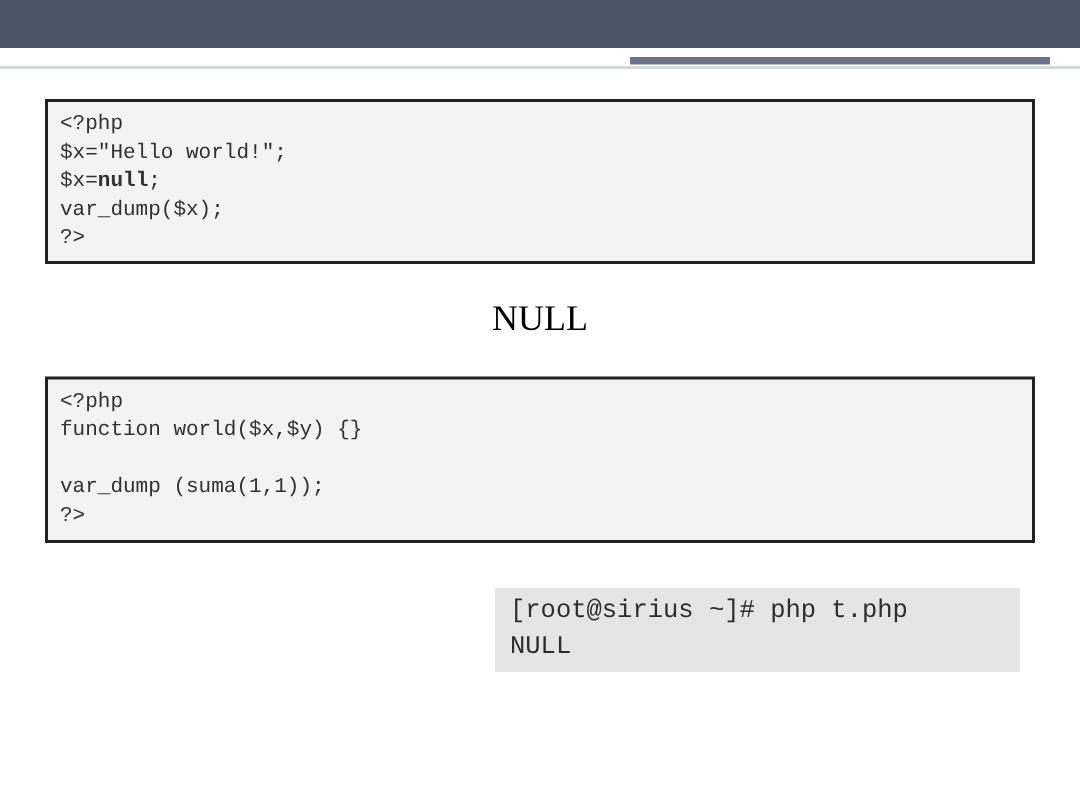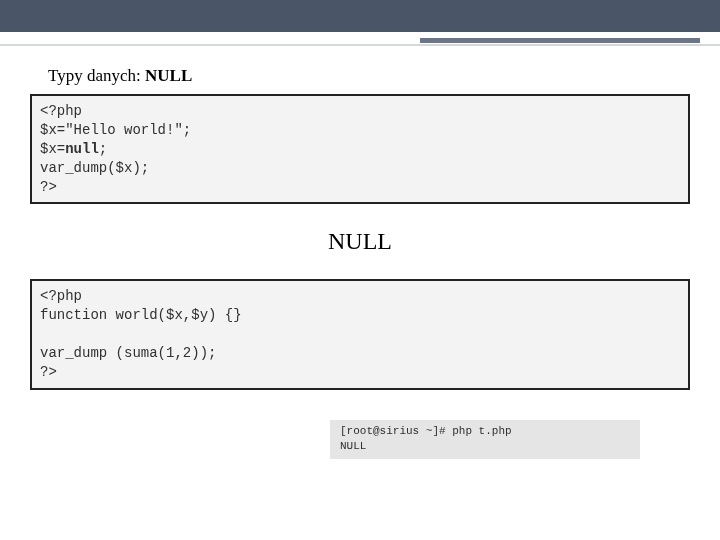--- a/index.html
+++ b/index.html
@@ -64,55 +64,52 @@
   }
   .center-text {
     text-align: center;
     font-size: 24px;
     margin: 24px 0 24px 0;
     font-family: "Times New Roman", Times, serif;
   }
   .term-box {
     background: #e5e5e5;
     font-family: "Courier New", Courier, monospace;
-    font-size: 11px;
+    font-size: 17px;
     line-height: 1.4;
     padding: 4px 10px 4px 10px;
     white-space: pre;
     color: #2e2e2e;
     margin: 30px 0 0 300px;
-    width: 310px;
+    width: 350px;
     box-sizing: border-box;
   }
 </style>
 </head>
 <body>
 
 <div class="top-band"></div>
 <div class="rule-area">
   <div class="rule-long"></div>
   <div class="rule-short"></div>
 </div>
 
 <div class="content">
 
-  <p class="title">
-    <span>Typy danych: </span><span class="bold">NULL</span>
-  </p>
 
   <div class="code-box"><span>&lt;?php</span>
 <span>$x="Hello world!";</span>
 <span>$x=</span><span class="kw">null</span><span>;</span>
 <span>var_dump($x);</span>
 <span>?&gt;</span></div>
 
   <div class="center-text">NULL</div>
 
   <div class="code-box"><span>&lt;?php</span>
 <span>function world($x,$y) {}</span>
 <span></span>
-<span>var_dump (suma(1,2));</span>
+<span>var_dump (suma(1,1));</span>
 <span>?&gt;</span></div>
 
   <div class="term-box"><span>[root@sirius ~]# php t.php</span>
 <span>NULL</span></div>
 
 </div>
 
 </body></html>

